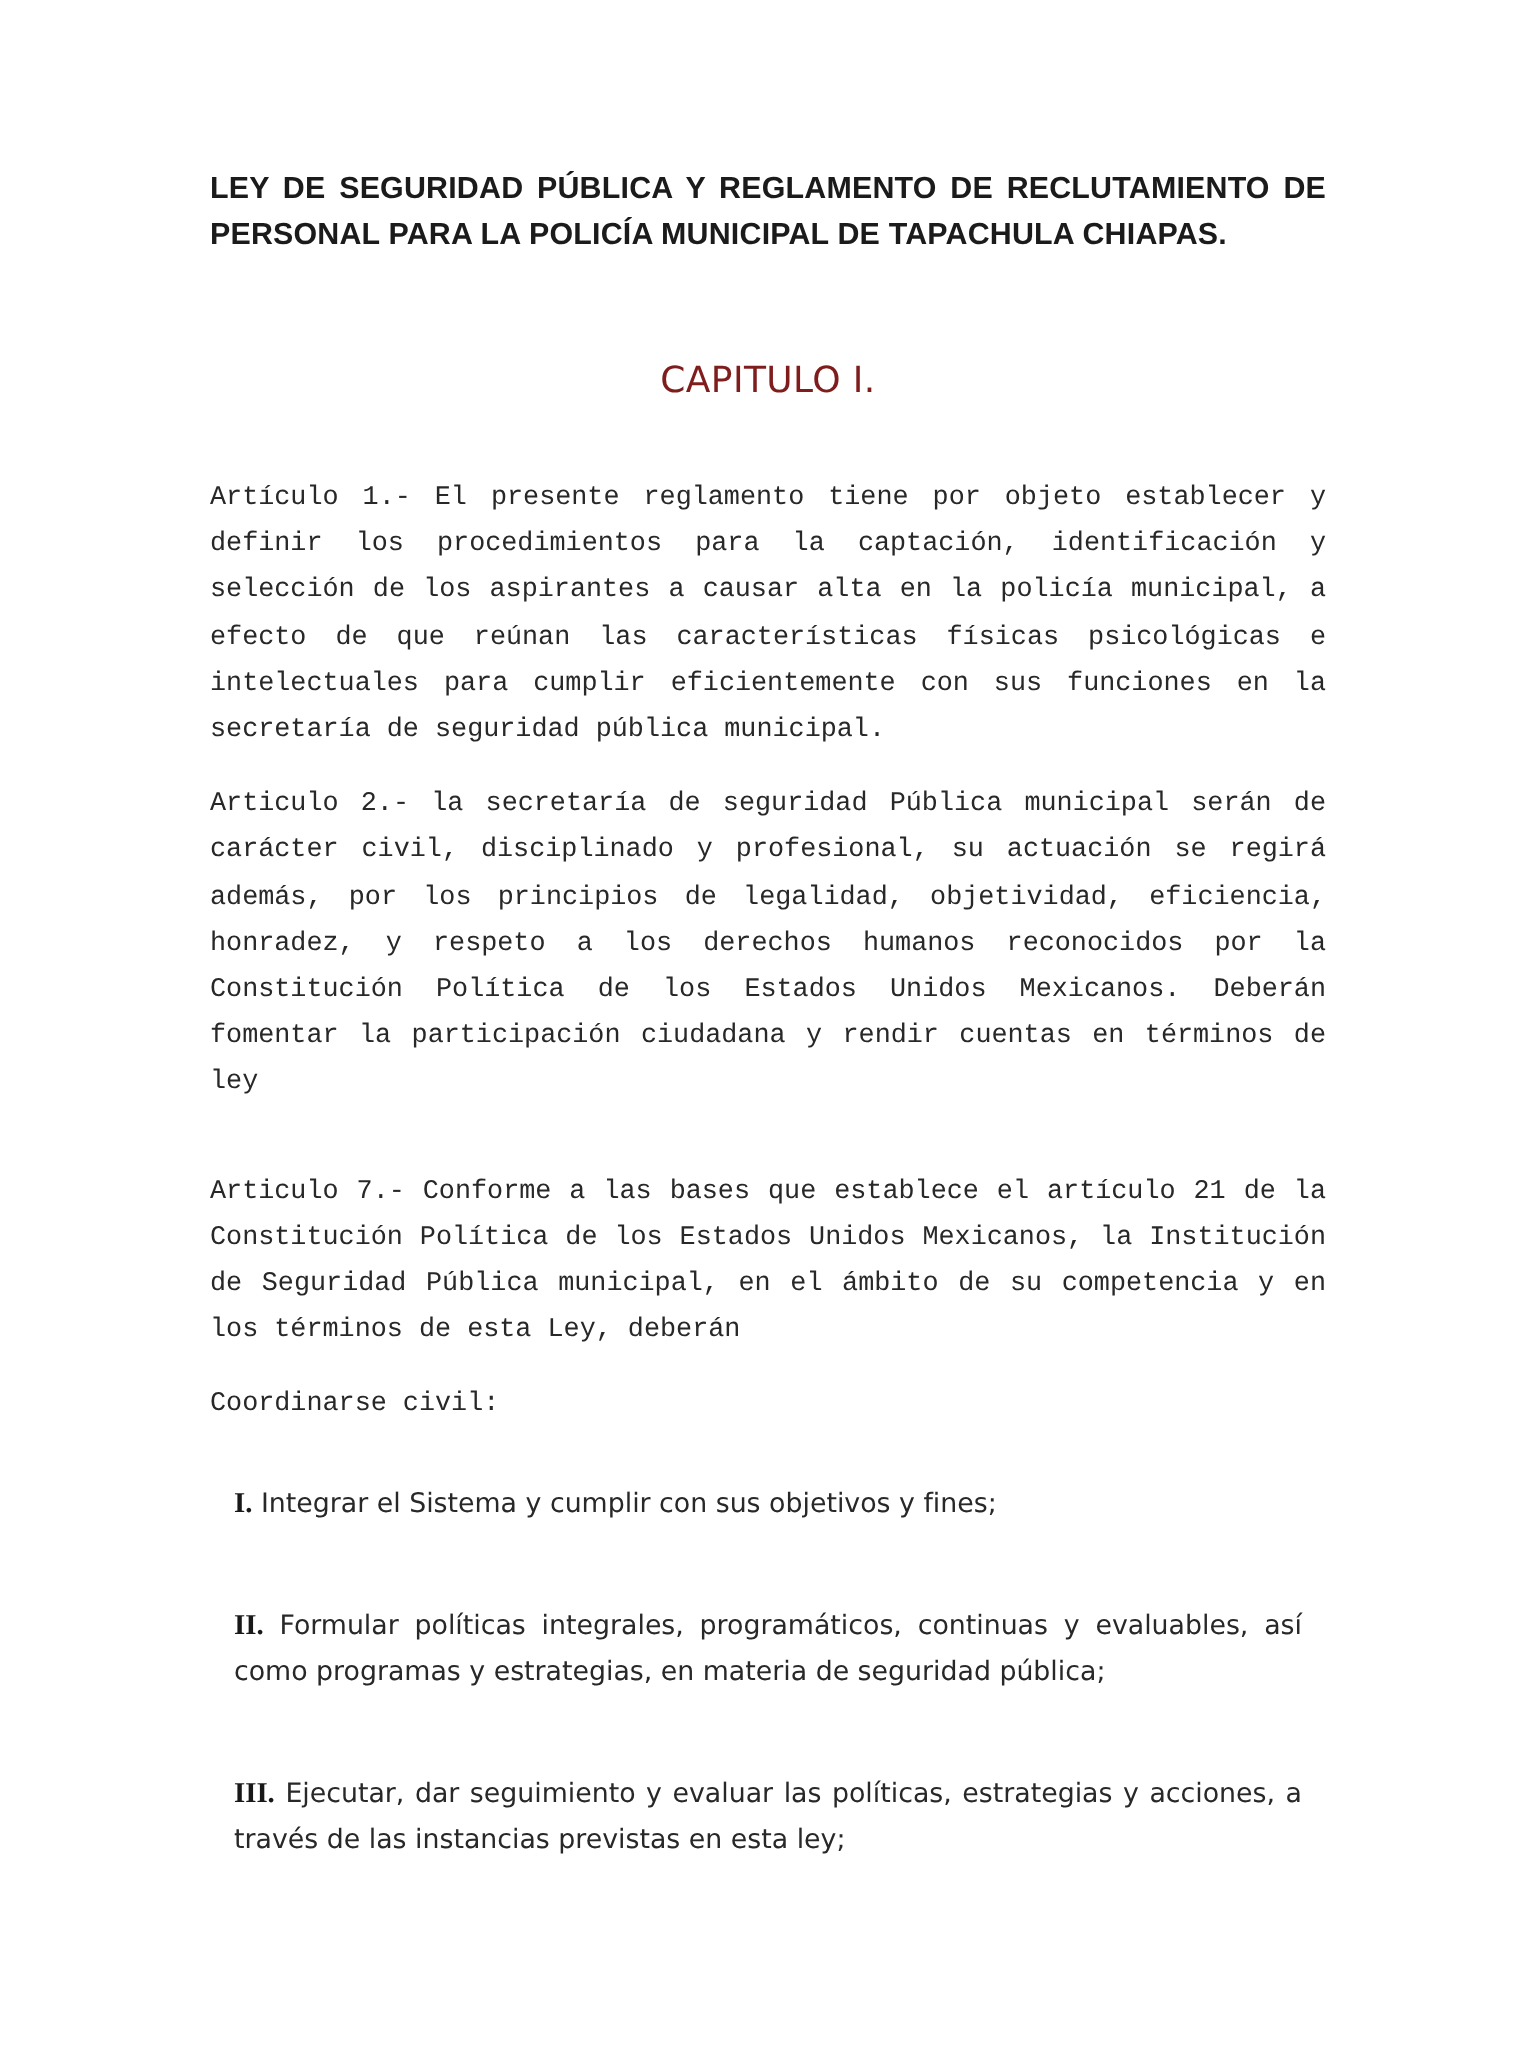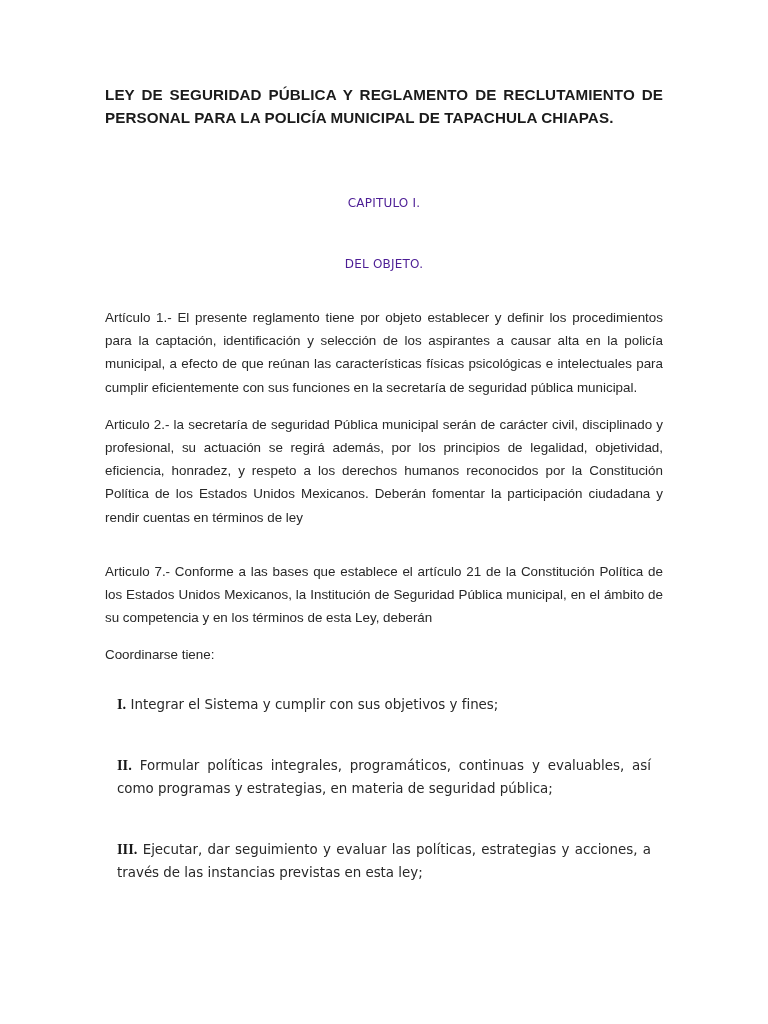--- a/index.html
+++ b/index.html
@@ -35,38 +35,38 @@
     text-align: justify;
     text-align-last: left;
     margin: 0;
     letter-spacing: 0.1px;
   }
 
   
   .heading-center {
     font-family: "DejaVu Sans", sans-serif;
     font-weight: normal;
-    font-size: 12px;
+    font-size: 18px;
     line-height: 20px;
-    color: #4c1d95;
+    color: #7f1d1d;
     text-align: center;
-    margin: 12px;
+    margin: 0;
     letter-spacing: 0.2px;
   }
 
   .sp-after-title { height: 52px; }
   .sp-cap-to-obj  { height: 17px; }
   .sp-obj-to-body { height: 20px; }
   .sp-para        { height: 14px; }
   .sp-para-big    { height: 31px; }
   .sp-item        { height: 14px; }
 
   
   .para {
-    font-family: Liberation Sans, sans-serif;
+    font-family: Liberation Mono, monospace;
     font-size: 13.4px;
     line-height: 23.2px;
     color: #282828;
     text-align: justify;
     text-align-last: left;
     margin: 0;
     -webkit-hyphens: none;
     hyphens: none;
   }
 
@@ -99,37 +99,36 @@
   <div class="content">
 
     <h1 class="doc-title">LEY DE SEGURIDAD PÚBLICA Y REGLAMENTO DE RECLUTAMIENTO DE PERSONAL PARA LA POLICÍA MUNICIPAL DE TAPACHULA CHIAPAS.</h1>
 
     <div class="sp-after-title"></div>
 
     <p class="heading-center">CAPITULO I.</p>
 
     <div class="sp-cap-to-obj"></div>
 
-    <p class="heading-center">DEL OBJETO.</p>
 
     <div class="sp-obj-to-body"></div>
 
     <p class="para">Artículo 1.- El presente reglamento tiene por objeto establecer y definir los procedimientos para la captación, identificación y selección de los aspirantes a causar alta en la policía municipal, a efecto de que reúnan las características físicas psicológicas e intelectuales para cumplir eficientemente con sus funciones en la secretaría de seguridad  pública municipal.</p>
 
     <div class="sp-para"></div>
 
     <p class="para">Articulo 2.- la secretaría de seguridad Pública municipal serán de carácter civil, disciplinado y profesional, su actuación se regirá además, por los principios de legalidad, objetividad, eficiencia, honradez, y respeto a los derechos humanos reconocidos por la Constitución Política de los Estados Unidos Mexicanos. Deberán fomentar la participación ciudadana y rendir cuentas en términos de ley</p>
 
     <div class="sp-para-big"></div>
 
     <p class="para">Articulo 7.- Conforme a las bases que establece el artículo 21 de la Constitución Política de los Estados Unidos Mexicanos, la Institución de Seguridad Pública municipal, en el ámbito de su competencia y en los términos de esta Ley, deberán</p>
 
     <div class="sp-para"></div>
 
-    <p class="para flush">Coordinarse tiene:</p>
+    <p class="para flush">Coordinarse civil:</p>
 
     <div class="sp-item"></div>
 
     <p class="list-item"><span class="numeral">I.</span> <span>Integrar el Sistema y cumplir con sus objetivos y fines;</span></p>
 
     <div class="sp-item"></div>
 
     <p class="list-item"><span class="numeral">II.</span> <span>Formular políticas integrales, programáticos, continuas y evaluables, así como programas y estrategias, en materia de seguridad pública;</span></p>
 
     <div class="sp-item"></div>

